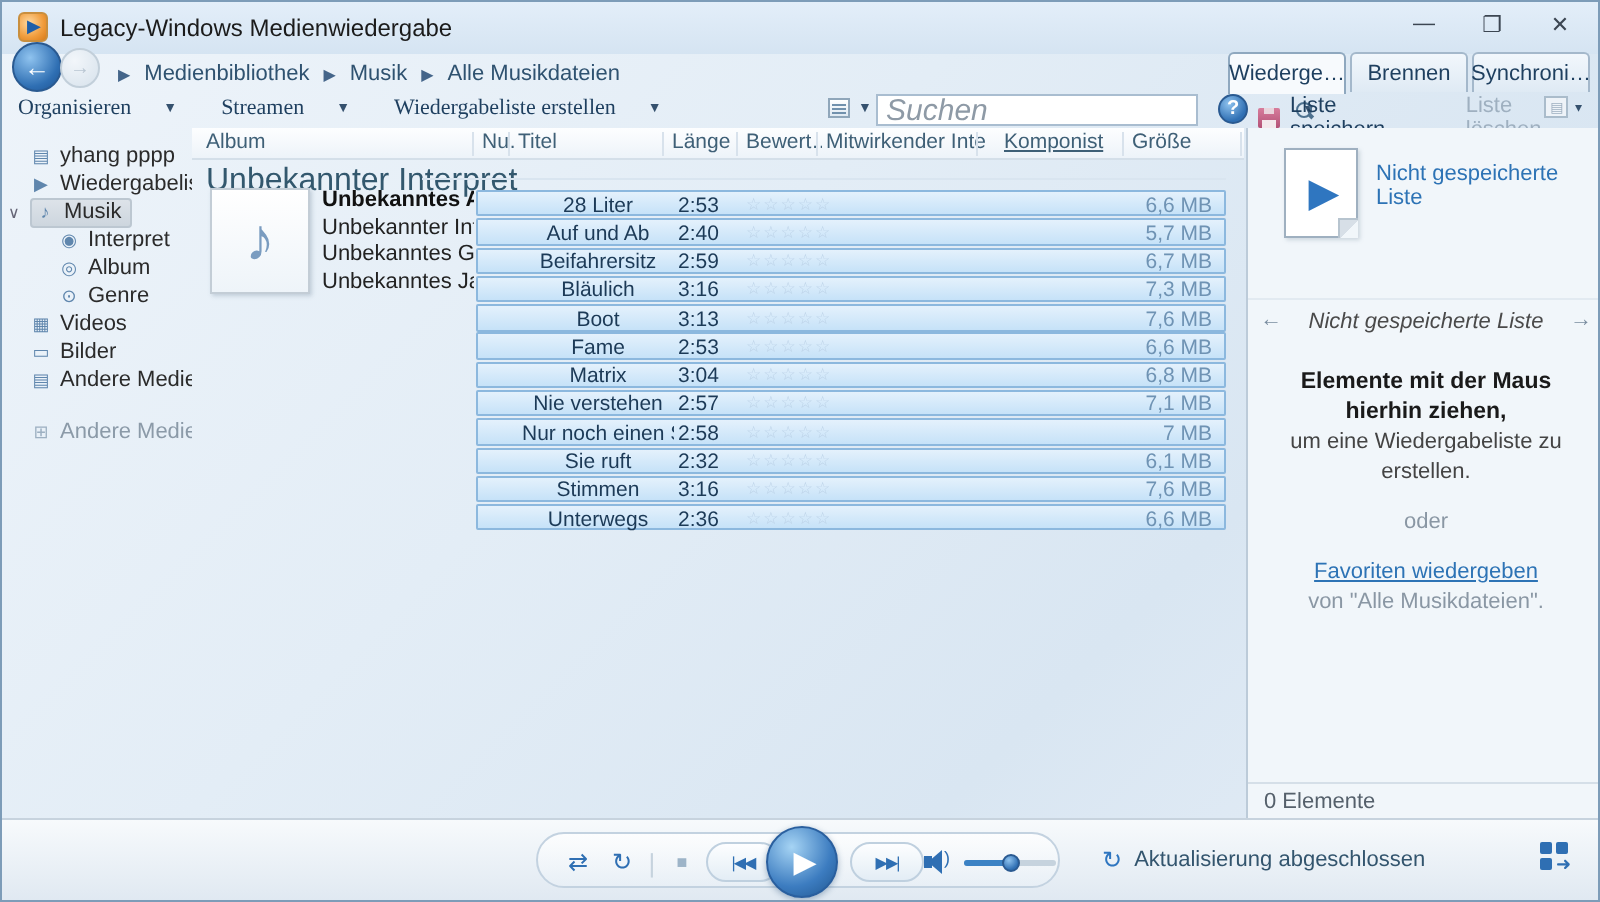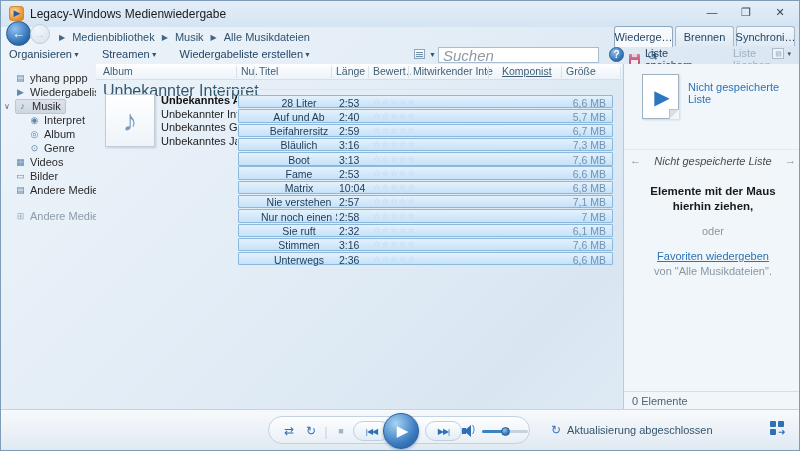--- a/index.html
+++ b/index.html
@@ -32,21 +32,21 @@
 
   .tabs { position:absolute; right:4px; top:-1px; display:flex; gap:2px; }
   .tab { width:59px; height:20px; font-size:11px; color:#1e3f5f; display:flex; align-items:center; justify-content:center;
     border:1px solid #a4b8cb; border-bottom:none; border-radius:3px 3px 0 0;
     background:linear-gradient(#f2f7fc,#dfeaf4); }
   .tab.active { background:#f7fafd; height:21px; border-color:#8fa8bf; }
 
   
   .toolrow { position:absolute; top:45px; left:0; width:100%; height:18px; }
   .menu-items { position:absolute; left:8px; top:2px; display:flex; gap:22px; font-size:11px; color:#1e3f5f; }
-  .menu-item { display:flex; gap:1px; align-items:center; }
+  .menu-item { display:flex; gap:16px; align-items:center;font-family:Liberation Serif, serif; }
   .caret { font-size:7px; color:#35516e; }
   .view-opts { position:absolute; left:413px; top:3px; display:flex; align-items:center; gap:4px; }
   .view-icon { width:11px; height:10px; border:1px solid #8fa6ba; background:
     linear-gradient(#fff,#dfe9f2); position:relative; }
   .view-icon:before { content:""; position:absolute; left:1px; top:2px; width:7px; height:1px; background:#7191ad; box-shadow:0 2px 0 #7191ad, 0 4px 0 #7191ad; }
   .searchbox { position:absolute; left:437px; top:1px; width:161px; height:16px; background:#fff;
     border:1px solid #a9bdd0; display:flex; align-items:center; }
   .searchbox input { flex:1; border:none; outline:none; font-size:15px; font-style:italic; color:#555;
     padding:0 4px; font-family:"Liberation Sans", sans-serif; background:transparent; }
   .searchbox input::placeholder { color:#8e9aa6; }
@@ -340,21 +340,21 @@
           <span class="t-size">7,6 MB</span>
       </div>
       <div class="trow">
         <span class="t-title">Fame</span>
           <span class="t-len">2:53</span>
           <span class="t-stars">☆☆☆☆☆</span>
           <span class="t-size">6,6 MB</span>
       </div>
       <div class="trow">
         <span class="t-title">Matrix</span>
-          <span class="t-len">10:04</span>
+          <span class="t-len">3:04</span>
           <span class="t-stars">☆☆☆☆☆</span>
           <span class="t-size">6,8 MB</span>
       </div>
       <div class="trow">
         <span class="t-title">Nie verstehen</span>
           <span class="t-len">2:57</span>
           <span class="t-stars">☆☆☆☆☆</span>
           <span class="t-size">7,1 MB</span>
       </div>
       <div class="trow">
@@ -388,20 +388,21 @@
         <span>▶</span>
       </div>
       <a class="unsaved-link">Nicht gespeicherte Liste</a>
       <div class="pl-nav">
         <span class="arrow" style="left:6px;">←</span>
         <span class="lbl">Nicht gespeicherte Liste</span>
         <span class="arrow" style="right:6px;">→</span>
       </div>
       <div class="drop-hint">
         <div class="b">Elemente mit der Maus hierhin ziehen,</div>
+        <div>um eine Wiedergabeliste zu erstellen.</div>
         <div class="gray" style="margin-top:10px;">oder</div>
         <div style="margin-top:10px;"><a class="fav-link">Favoriten wiedergeben</a></div>
         <div class="gray">von "Alle Musikdateien".</div>
       </div>
       <div class="count-bar">
         <span>0 Elemente</span>
       </div>
     </div>
   </div>
 

